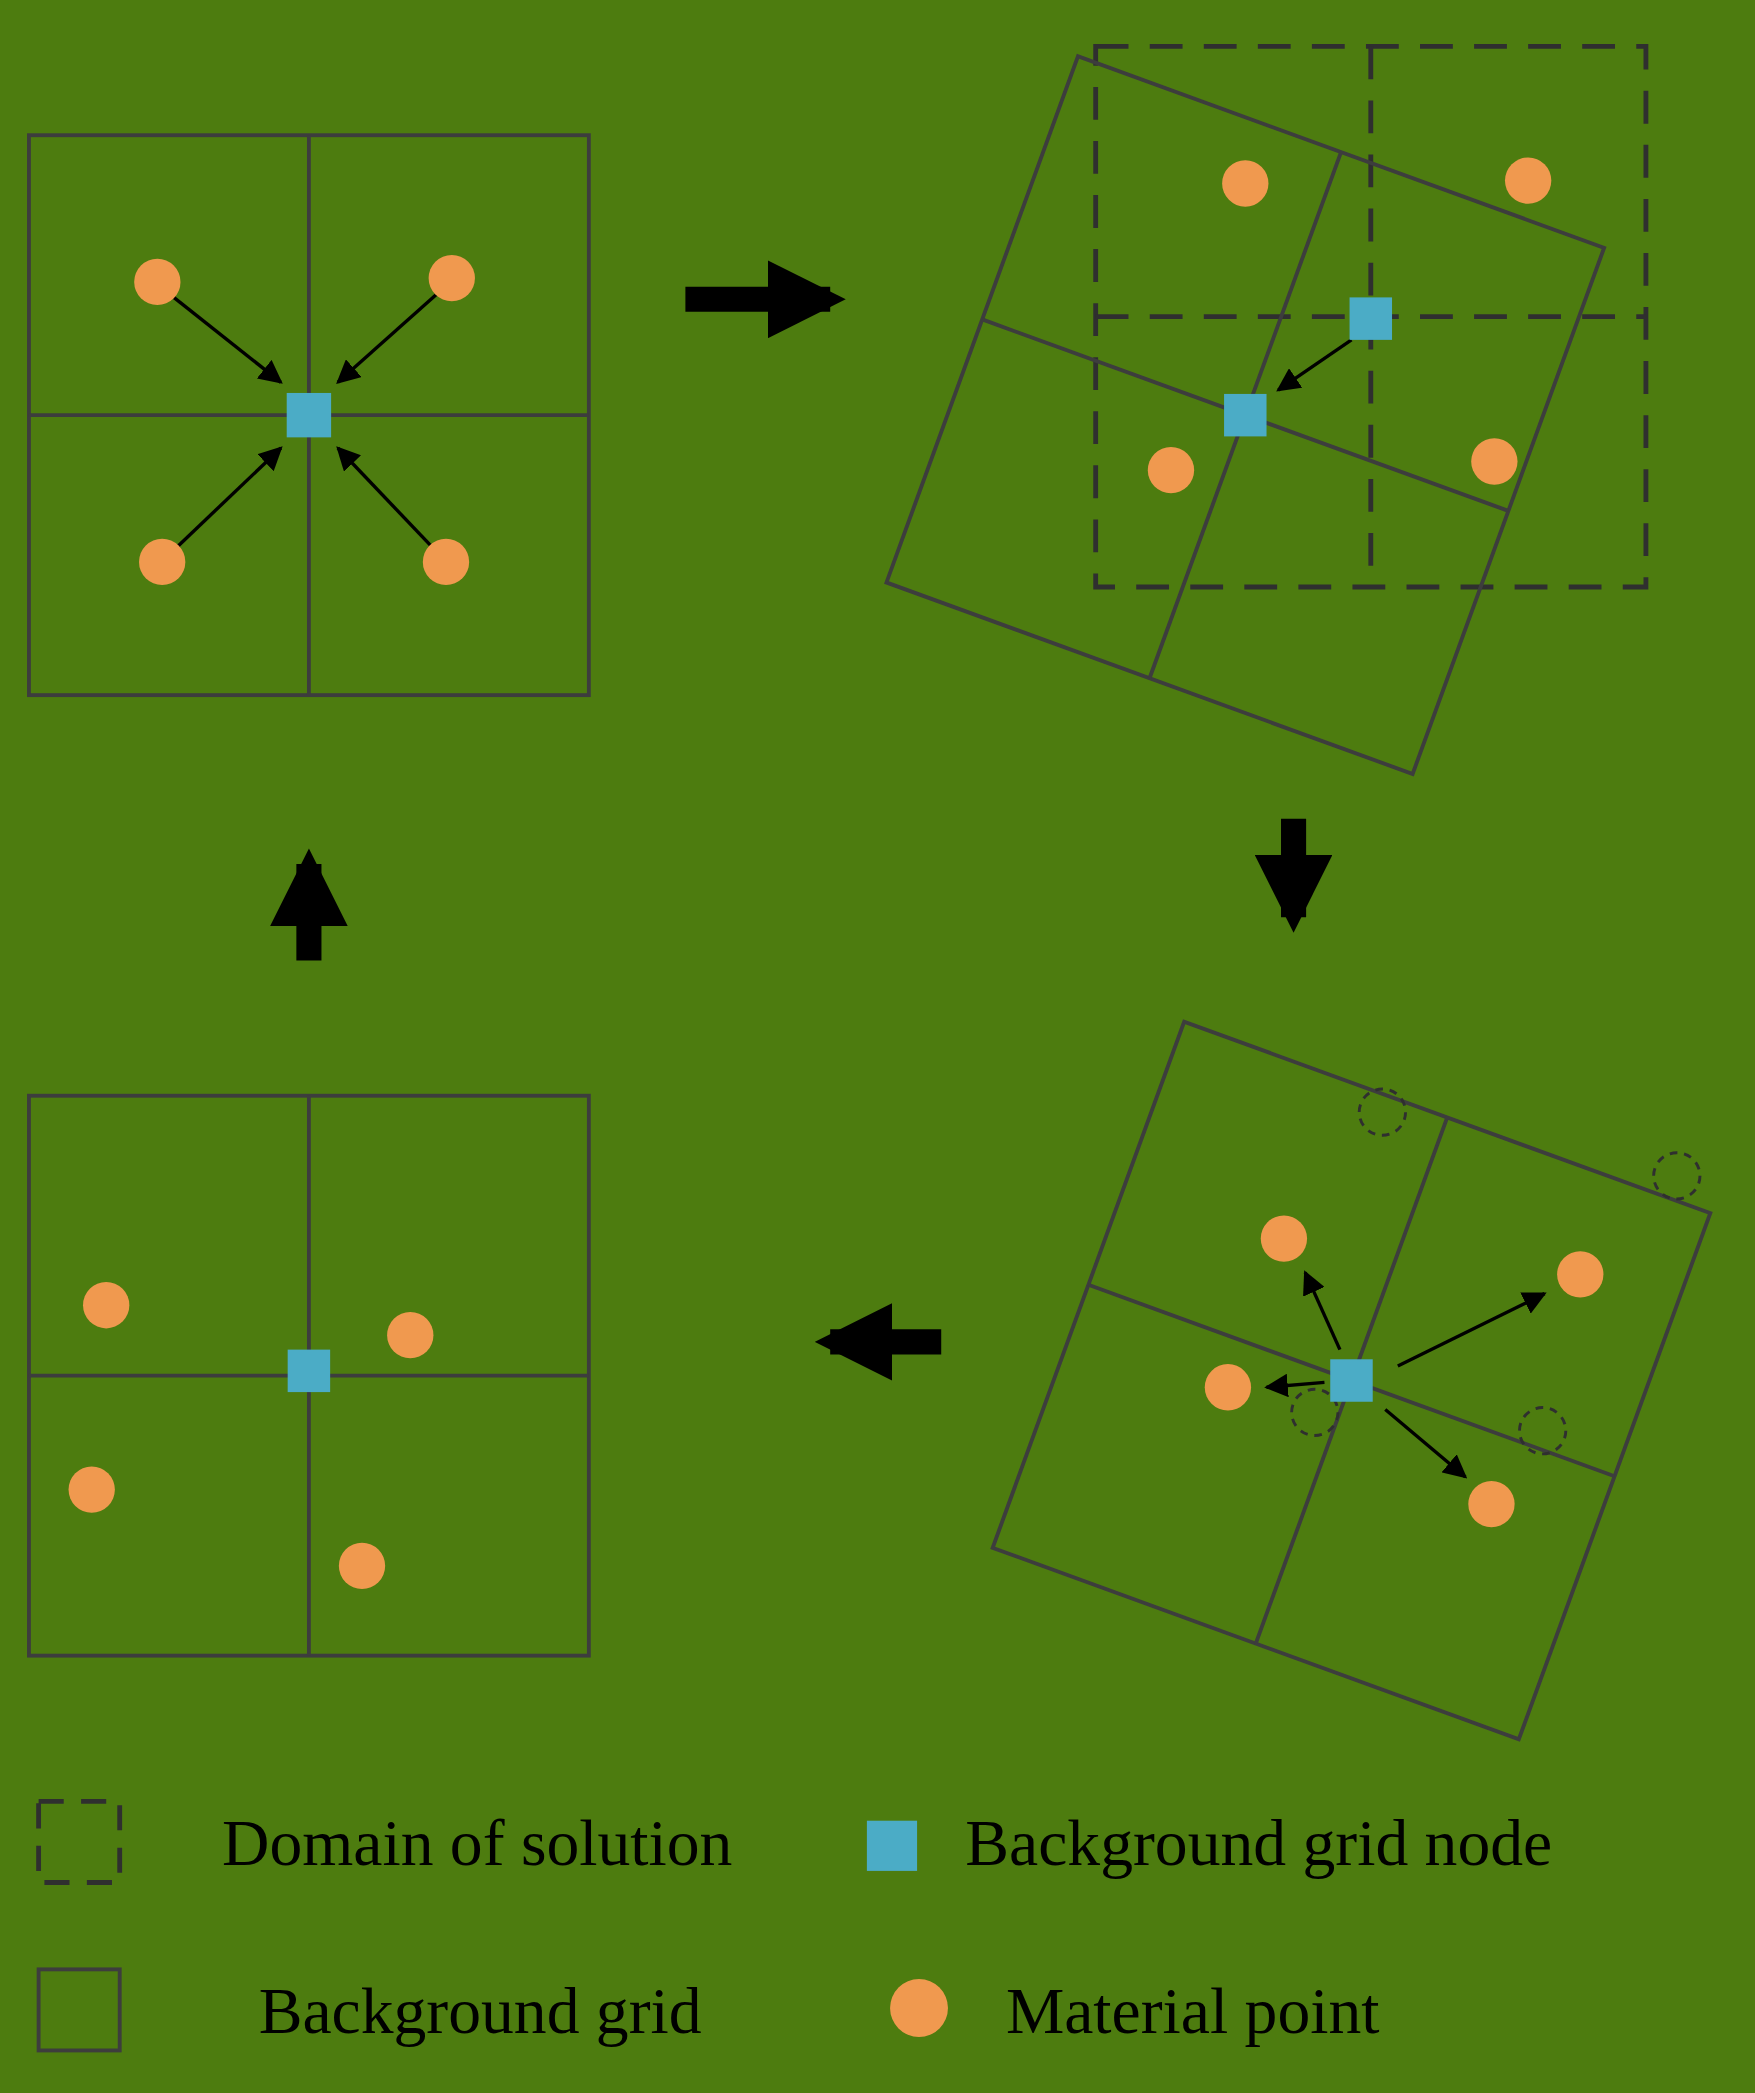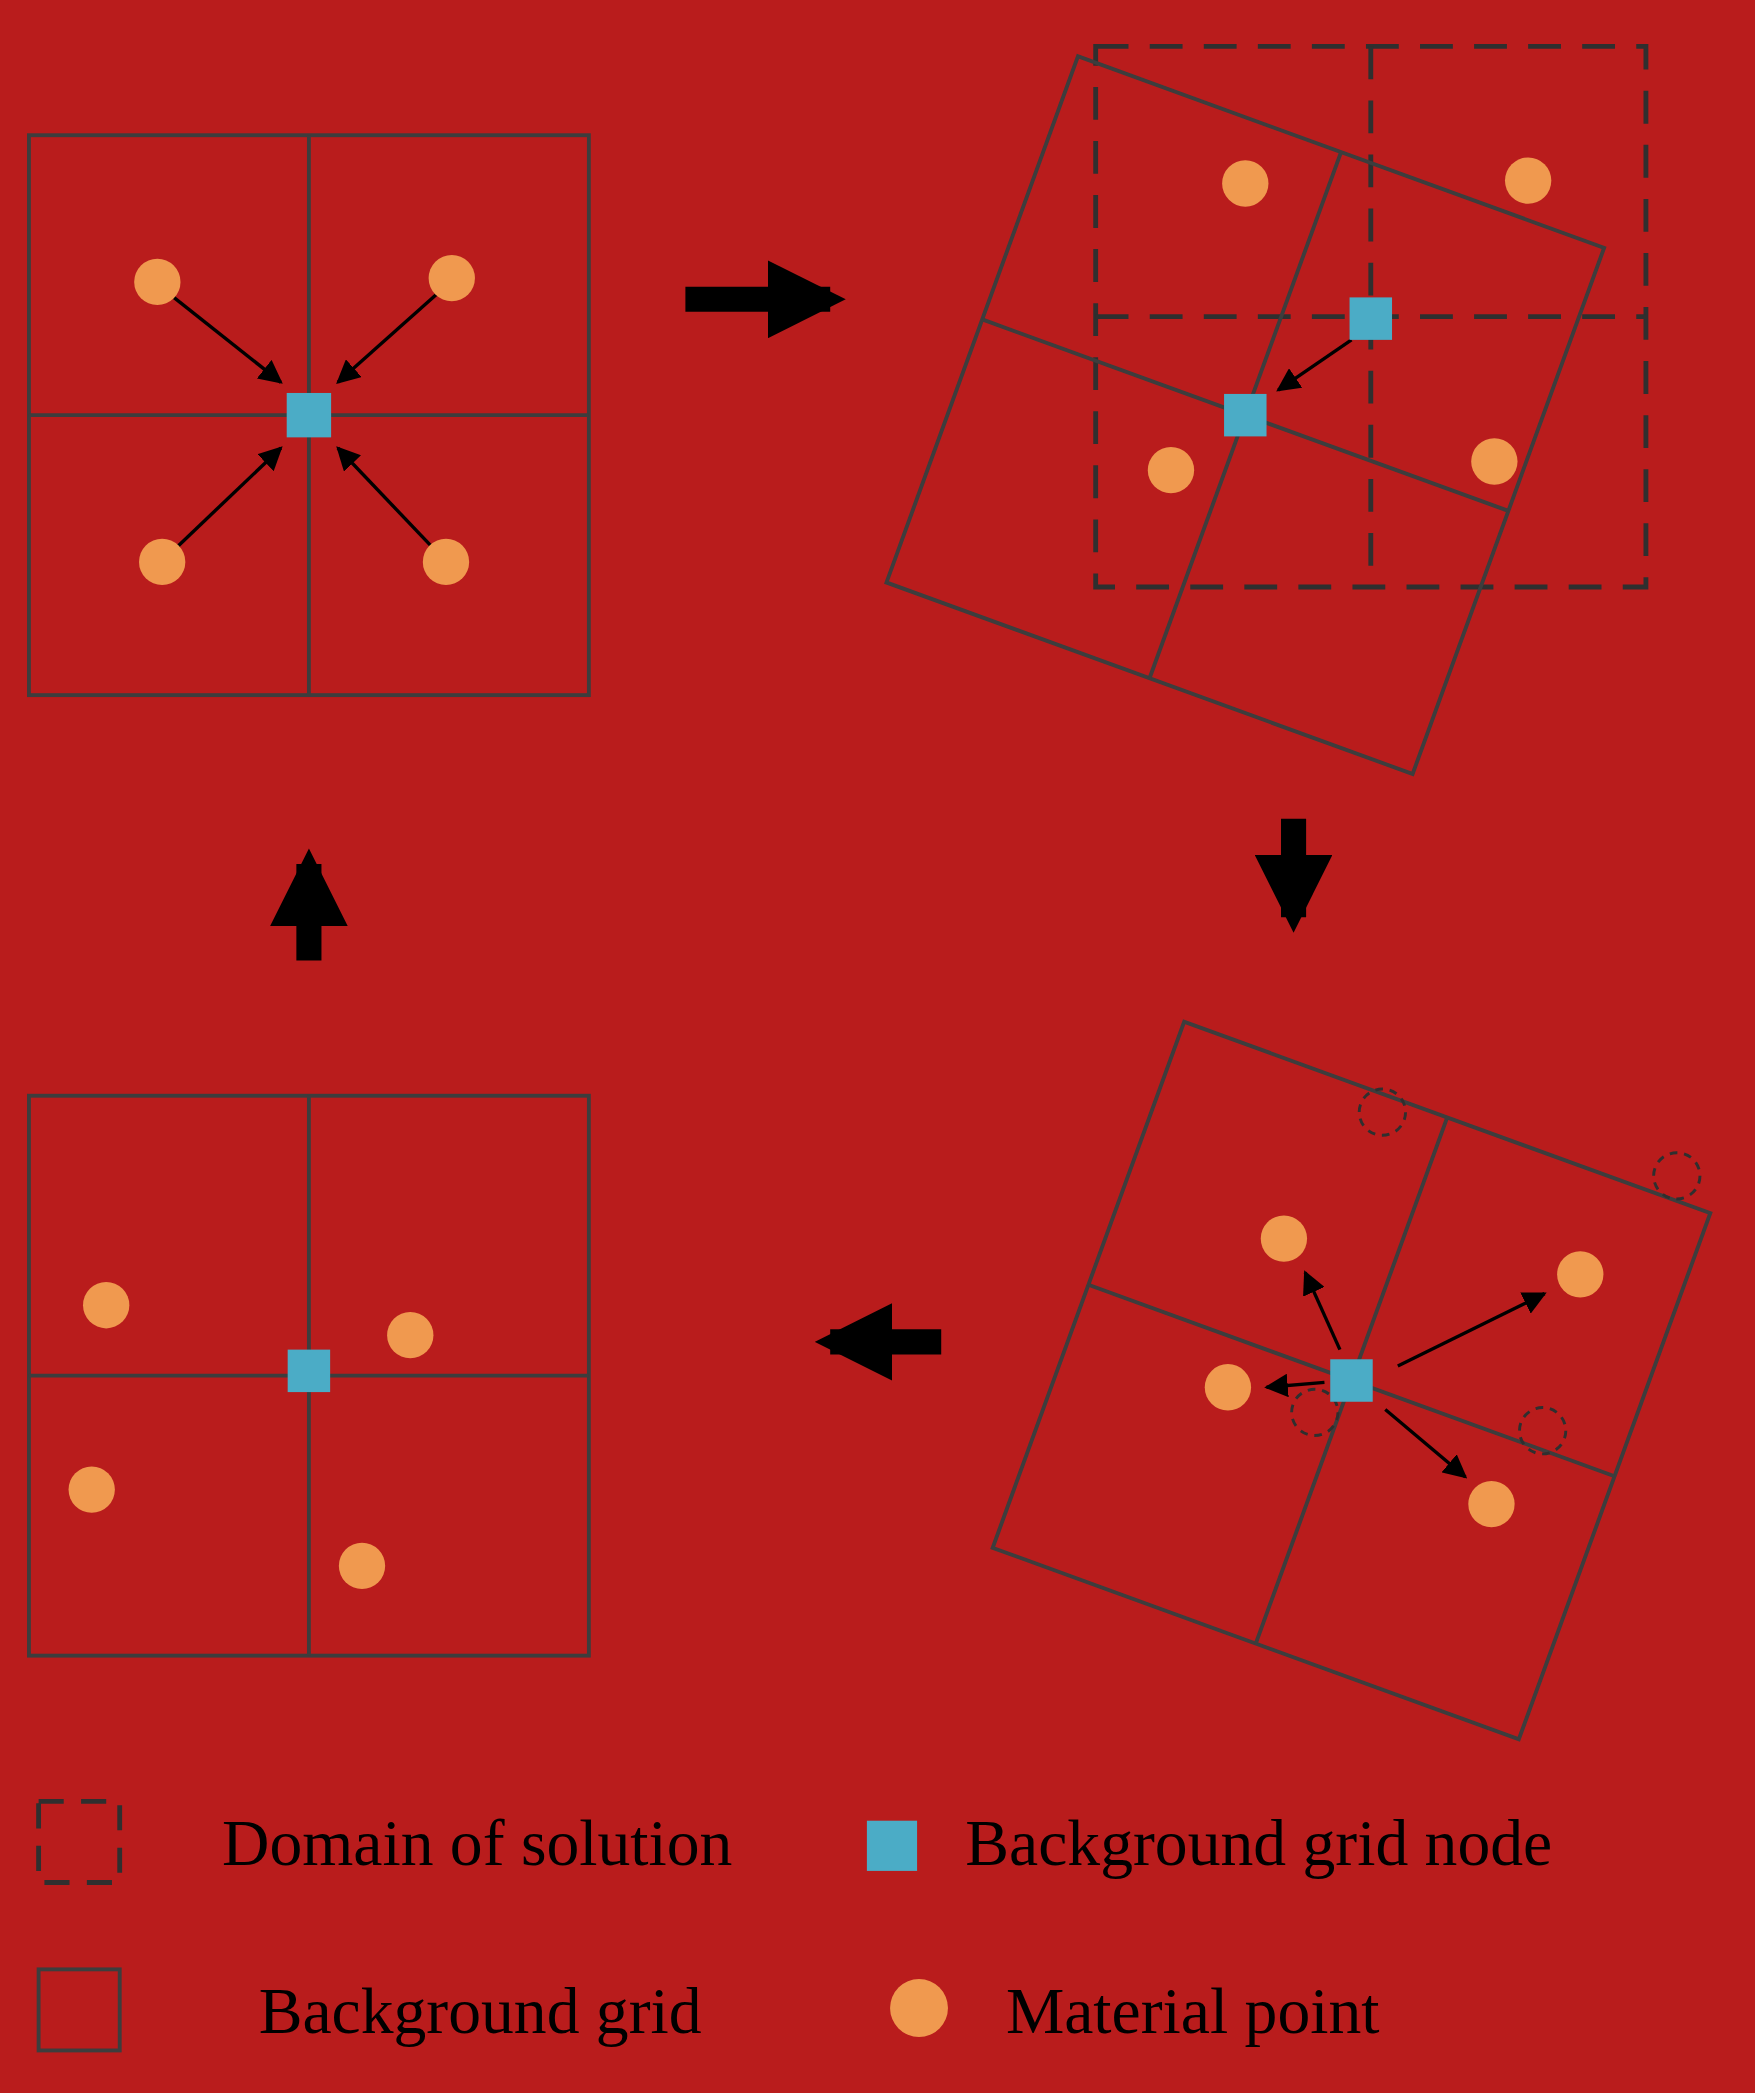--- a/index.html
+++ b/index.html
@@ -1,16 +1,16 @@
 <!DOCTYPE html>
 <html><head>
 <meta charset="utf-8">
 <style>
   html,body{margin:0;padding:0;background:#ffffff;}
-  .stage{width:1755px;height:2093px;position:relative;background:#b91c1c;overflow:hidden;}
+  .stage{width:1755px;height:2093px;position:relative;background:#4d7c0f;overflow:hidden;}
   svg{display:block;}
   .grid{fill:none;stroke:#3d3d3d;stroke-width:4;}
   .gridline{stroke:#3d3d3d;stroke-width:4;}
   .dashed{fill:none;stroke:#2f2f2f;stroke-width:5;stroke-dasharray:34 22;}
   .dashline{stroke:#2f2f2f;stroke-width:5;stroke-dasharray:34 22;}
   .thin{stroke:#000000;stroke-width:3.5;fill:none;}
   .thick{stroke:#000000;stroke-width:26;fill:none;}
   .ghost{fill:none;stroke:#2f2f2f;stroke-width:3;stroke-dasharray:8 7;}
   .legend-text{font-family:"Liberation Serif","DejaVu Serif",serif;font-size:68px;fill:#000000;}
 </style>

